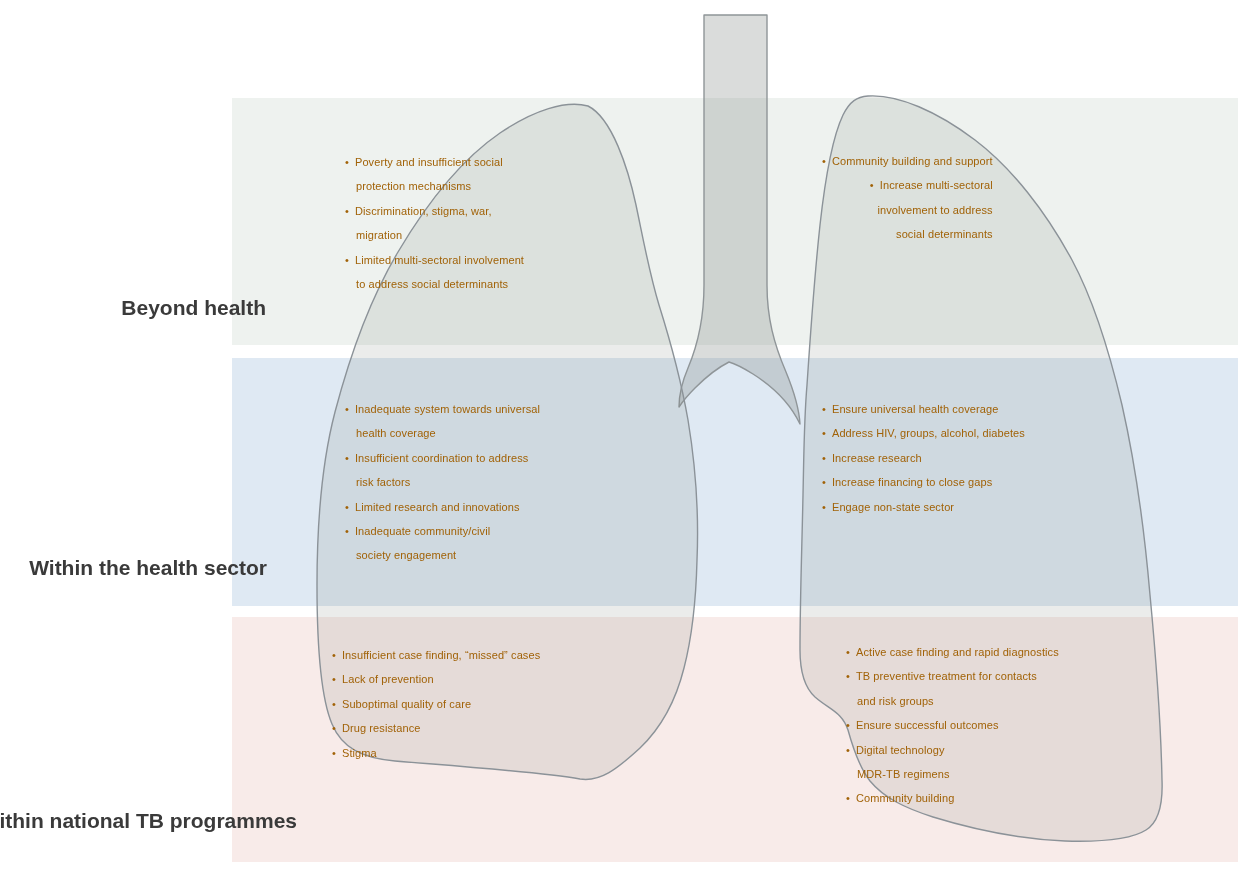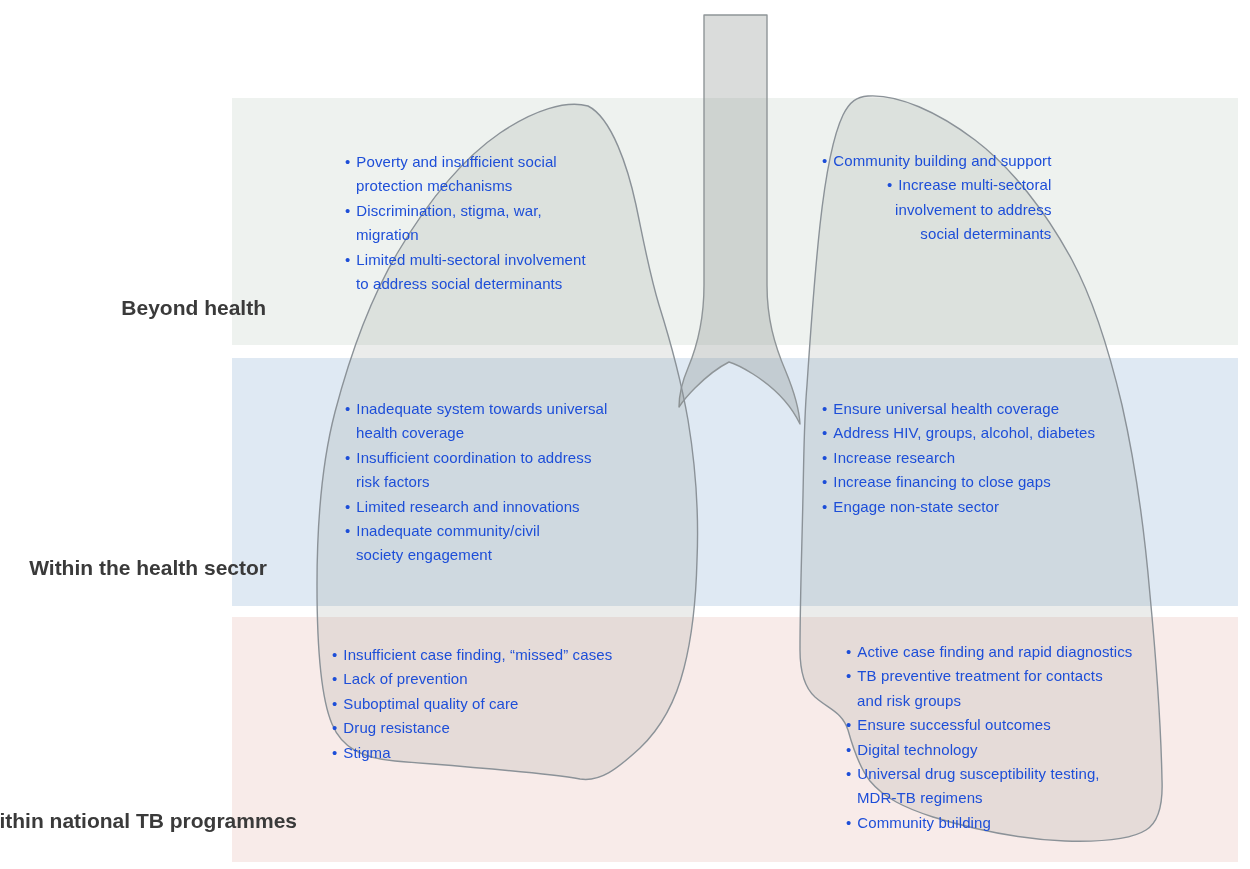--- a/index.html
+++ b/index.html
@@ -15,22 +15,22 @@
   .band-label {
     position: absolute;
     white-space: nowrap;
     font-size: 21px;
     font-weight: bold;
     color: #3a3a3a;
     text-align: right;
   }
   .bullet-list {
     position: absolute;
-    font-size: 15px;
-    color: #1d4ed8;
+    font-size: 11px;
+    color: #a16207;
     letter-spacing: 0.1px;
   }
   .bullet-item { margin: 0; }
   .line { line-height: 24.4px; white-space: nowrap; }
   .line.cont { padding-left: 11px; }
   .bullet { margin-right: 6px; }
 </style>
 </head>
 <body>
 
@@ -176,21 +176,20 @@
         <div class="line first"><span class="bullet">•</span><span>TB preventive treatment for contacts</span></div>
         <div class="line cont"><span>and risk groups</span></div>
       </div>
       <div class="bullet-item">
         <div class="line first"><span class="bullet">•</span><span>Ensure successful outcomes</span></div>
       </div>
       <div class="bullet-item">
         <div class="line first"><span class="bullet">•</span><span>Digital technology</span></div>
       </div>
       <div class="bullet-item">
-        <div class="line first"><span class="bullet">•</span><span>Universal drug susceptibility testing,</span></div>
         <div class="line cont"><span>MDR-TB regimens</span></div>
       </div>
       <div class="bullet-item">
         <div class="line first"><span class="bullet">•</span><span>Community building</span></div>
       </div>
     </div>
 
 </div>
 
 </body></html>

